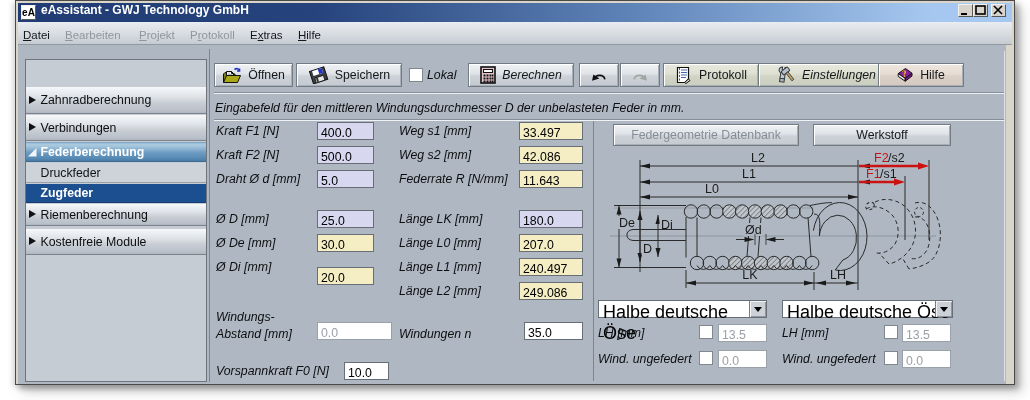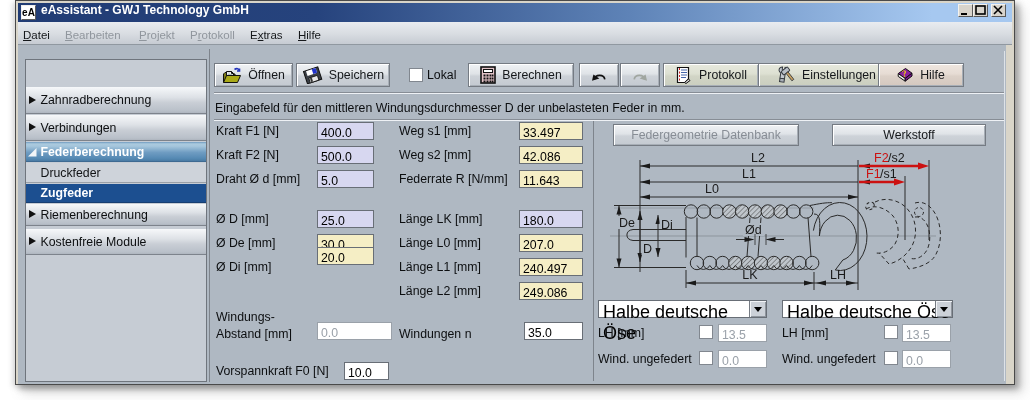--- a/index.html
+++ b/index.html
@@ -41,21 +41,21 @@
 #druckitem { background:#ced3da; border-bottom:1px solid #9aa0a8; color:#101214; }
 #zugitem { background:#1c4f90; border-bottom:1px solid #163e72; color:#ffffff; font-weight:bold; }
 .toolbtn { position:absolute; top:18px; height:24px;
   background:linear-gradient(180deg,#f0f2f5 0%,#dfe3e7 45%,#cdd2d8 55%,#c4cad1 100%);
   border:1px solid #757b83; box-shadow:inset 1px 1px 0 #ffffff, inset -1px -1px 0 #a7aeb6;
   display:flex; align-items:center; justify-content:center; gap:6px;
   font-size:12.3px; color:#15181b; }
 .toolbtn.beige { background:linear-gradient(180deg,#e7e9dd 0%,#dde0d2 45%,#d2d5c6 55%,#cacebf 100%); }
 .toolbtn.rose { background:linear-gradient(180deg,#efe6df 0%,#e6dcd4 45%,#dcd1c8 55%,#d4c8bf 100%); }
 .groove { position:absolute; height:2px; border-top:1px solid #878d95; border-bottom:1px solid #eef1f5; }
-.flabel { position:absolute; font-size:12.3px; color:#0c0e10; white-space:nowrap; }
+.flabel { position:absolute; font-size:12.3px; color:#0c0e10; white-space:nowrap;font-style:italic; }
 .fld { position:absolute; width:57px; height:18px; border:1px solid #686e76;
   font-size:12.3px; color:#000; padding:3px 0 0 3px; white-space:nowrap; overflow:hidden; }
 .fld.lav { background:#d7d7f0; }
 .fld.yel { background:#f5eec5; }
 .fld.wht { background:#ffffff; }
 .fld.dis { background:#ffffff; border:1px solid #9aa1a9; color:#9aa1a9; }
 .cb { position:absolute; width:14px; height:14px; background:#ffffff; border:1px solid #81878f; }
 .rbtn { position:absolute; height:22px;
   background:linear-gradient(180deg,#f0f2f5 0%,#dfe3e7 45%,#cdd2d8 55%,#c4cad1 100%);
   border:1px solid #757b83; box-shadow:inset 1px 1px 0 #ffffff, inset -1px -1px 0 #a7aeb6;
@@ -131,34 +131,34 @@
     <div class="toolbtn" style="left:196px; width:79px;"><span id="ic-open" style="display:flex;align-items:center;">
             <svg width="20" height="17" viewBox="0 0 20 17">
               <path d="M 12.5,2.5 C 14.5,1 17,1.5 17.5,3.5 M 17.5,1.5 L 17.5,4 L 15,4" stroke="#2233bb" stroke-width="1.6" fill="none"></path>
               <path d="M 1.5,15.5 L 1.5,7 L 3,5.5 L 8,5.5 L 9,7 L 13,7 L 13,9" fill="#7e7e16" stroke="#111" stroke-width="1"></path>
               <path d="M 4.5,11 L 4.5,4.5 L 9.5,4.5 L 11.5,6.5 L 11.5,11" fill="#fff" stroke="#111" stroke-width="1"></path>
               <path d="M 9.5,4.5 L 9.5,6.5 L 11.5,6.5 z" fill="#fff" stroke="#111" stroke-width="1"></path>
               <path d="M 5.5,6 L 8.5,6 M 5.5,7.5 L 10.5,7.5 M 5.5,9 L 10.5,9" stroke="#9aa" stroke-width="0.8"></path>
               <path d="M 1.5,15.5 L 4.5,8.5 L 18.5,8.5 L 15.5,15.5 z" fill="#a9a918" stroke="#111" stroke-width="1"></path>
             </svg>
           </span>Öffnen</div>
-    <div class="toolbtn" style="left:278px; width:94px;"><span id="ic-save" style="display:flex;align-items:center;">
+    <div class="toolbtn" style="left:278px; width:106px;"><span id="ic-save" style="display:flex;align-items:center;">
             <svg width="21" height="18" viewBox="0 0 21 18">
               <g transform="rotate(-18 10 9)">
                 <rect x="3" y="3" width="15" height="13" fill="#3a3f46" stroke="#111" stroke-width="1"></rect>
                 <rect x="5.5" y="3.5" width="10" height="5" fill="#fff"></rect>
                 <rect x="11.5" y="3.5" width="4" height="5" fill="#2233cc"></rect>
                 <rect x="6" y="11" width="9" height="5" fill="#e8e8e8" stroke="#111" stroke-width="0.8"></rect>
                 <rect x="7" y="11.5" width="2" height="4" fill="#333"></rect>
               </g>
             </svg>
           </span>Speichern</div>
     <div class="cb" style="left:391px; top:23px;"></div>
     <span class="flabel" style="left:409px; top:23px;">Lokal</span>
-    <div class="toolbtn" style="left:450px; width:106px;"><span id="ic-calc" style="display:flex;align-items:center;">
+    <div class="toolbtn" style="left:450px; width:106px;font-style:italic;"><span id="ic-calc" style="display:flex;align-items:center;">
             <svg width="16" height="18" viewBox="0 0 16 18">
               <rect x="1" y="1" width="14" height="16" fill="#e3c3c8" stroke="#111" stroke-width="1.6"></rect>
               <rect x="3.5" y="3.5" width="9" height="3" fill="#fff" stroke="#111" stroke-width="1"></rect>
               <g fill="#111">
                 <rect x="3.5" y="8.5" width="2" height="2"></rect>
                 <rect x="6.5" y="8.5" width="2" height="2"></rect>
                 <rect x="9.5" y="8.5" width="2" height="2"></rect>
                 <rect x="12" y="8.5" width="1.5" height="2"></rect>
                 <rect x="3.5" y="11.5" width="2" height="2"></rect>
                 <rect x="6.5" y="11.5" width="2" height="2"></rect>
@@ -189,21 +189,21 @@
               <line x1="4.5" y1="2" x2="4.5" y2="16" stroke="#cc2222" stroke-width="1" stroke-dasharray="2,1.5"></line>
               <g stroke="#4466aa" stroke-width="1">
                 <line x1="6" y1="4" x2="12" y2="4"></line>
                 <line x1="6" y1="6.5" x2="12" y2="6.5"></line>
                 <line x1="6" y1="9" x2="12" y2="9"></line>
                 <line x1="6" y1="11.5" x2="11" y2="11.5"></line>
               </g>
               <path d="M 9.5,16.5 L 13.5,13 L 15,14.5 L 11,17.5 z" fill="#ddd" stroke="#111" stroke-width="1"></path>
             </svg>
           </span>Protokoll</div>
-    <div class="toolbtn beige" style="left:740px; width:136px;"><span id="ic-conf" style="display:flex;align-items:center;">
+    <div class="toolbtn beige" style="left:740px; width:136px;font-style:italic;"><span id="ic-conf" style="display:flex;align-items:center;">
             <svg width="20" height="18" viewBox="0 0 20 18">
               <g transform="rotate(8 10 9)">
                 <path d="M 2.5,5.5 C 2,3.5 3.5,1.8 5.5,1.5 L 5.5,4 L 8,4 L 8,1.5 C 10,1.8 11.5,3.5 11,5.5 C 10.7,6.6 10,7.2 9,7.6 L 9,13 L 4.5,13 L 4.5,7.6 C 3.5,7.2 2.8,6.6 2.5,5.5 z" fill="#c2c8cf" stroke="#33383e" stroke-width="1"></path>
                 <rect x="4.5" y="13" width="4.5" height="3.5" fill="#aab1b9" stroke="#33383e" stroke-width="1"></rect>
               </g>
               <g transform="rotate(-38 12 9)">
                 <rect x="8.5" y="2" width="8" height="4.5" rx="1" fill="#b8bfc7" stroke="#33383e" stroke-width="1"></rect>
                 <rect x="11.5" y="6.5" width="2.4" height="9.5" fill="#c8a060" stroke="#33383e" stroke-width="0.8"></rect>
               </g>
             </svg>
@@ -229,21 +229,21 @@
     <span class="flabel" style="left:198px; top:215px;">Ø Di [mm]</span>
     <span class="flabel" style="left:198px; top:265px;">Windungs-</span>
     <span class="flabel" style="left:198px; top:282px;">Abstand [mm]</span>
     <span class="flabel" style="left:198px; top:319px;">Vorspannkraft F0 [N]</span>
 
     <div class="fld lav" style="left:299px; top:77px;">400.0</div>
     <div class="fld lav" style="left:299px; top:101px;">500.0</div>
     <div class="fld lav" style="left:299px; top:125px;">5.0</div>
     <div class="fld lav" style="left:299px; top:165px;">25.0</div>
     <div class="fld yel" style="left:299px; top:189px;">30.0</div>
-    <div class="fld yel" style="left:299px; top:202px;">20.0</div>
+    <div class="fld yel" style="left:299px; top:222px;">20.0</div>
     <div class="fld dis" style="left:299px; top:277px; width:75px;">0.0</div>
     <div class="fld wht" style="left:326px; top:317px; width:45px;">10.0</div>
 
     <span class="flabel" style="left:381px; top:79px;">Weg s1 [mm]</span>
     <span class="flabel" style="left:381px; top:103px;">Weg s2 [mm]</span>
     <span class="flabel" style="left:381px; top:127px;">Federrate R [N/mm]</span>
     <span class="flabel" style="left:381px; top:167px;">Länge LK [mm]</span>
     <span class="flabel" style="left:381px; top:191px;">Länge L0 [mm]</span>
     <span class="flabel" style="left:381px; top:215px;">Länge L1 [mm]</span>
     <span class="flabel" style="left:381px; top:239px;">Länge L2 [mm]</span>
@@ -252,21 +252,21 @@
     <div class="fld yel" style="left:501px; top:77px; width:64px;">33.497</div>
     <div class="fld yel" style="left:501px; top:101px; width:64px;">42.086</div>
     <div class="fld yel" style="left:501px; top:125px; width:64px;">11.643</div>
     <div class="fld lav" style="left:501px; top:165px; width:64px;">180.0</div>
     <div class="fld yel" style="left:501px; top:189px; width:64px;">207.0</div>
     <div class="fld yel" style="left:501px; top:213px; width:64px;">240.497</div>
     <div class="fld yel" style="left:501px; top:237px; width:64px;">249.086</div>
     <div class="fld wht" style="left:506px; top:277px; width:59px;">35.0</div>
 
     <div class="rbtn" style="left:595px; top:79px; width:186px; color:#878d95;">Federgeometrie Datenbank</div>
-    <div class="rbtn" style="left:795px; top:79px; width:154px;margin-left:19px;">Werkstoff</div>
+    <div class="rbtn" style="left:795px; top:79px; width:138px;">Werkstoff</div>
 
     <div id="drawing" class="abs" style="left:580px; top:105px; width:410px; height:195px;"><svg width="410" height="195" viewBox="0 0 410 195">
             <defs>
               <pattern id="hat" width="3.5" height="3.5" patternTransform="rotate(45)" patternUnits="userSpaceOnUse">
                 <rect width="3.5" height="3.5" fill="#bfc5cb"></rect>
                 <line x1="0" y1="0" x2="0" y2="3.5" stroke="#4a4a4a" stroke-width="1"></line>
               </pattern>
             </defs>
             <line x1="12" y1="86" x2="338" y2="86" stroke="#8d959d" stroke-width="1" fill="none"></line>
             <line x1="16" y1="58" x2="216" y2="58" stroke="#8d959d" stroke-width="0.8" fill="none"></line>

